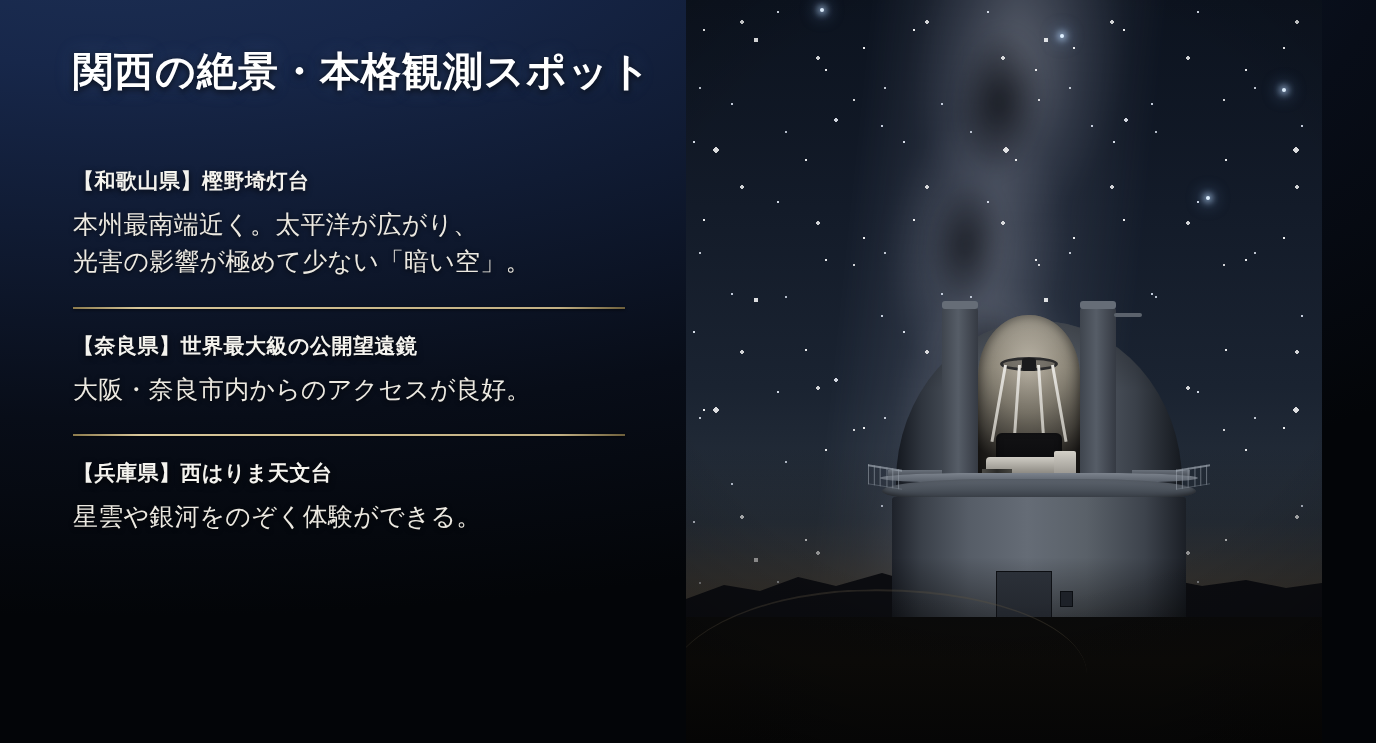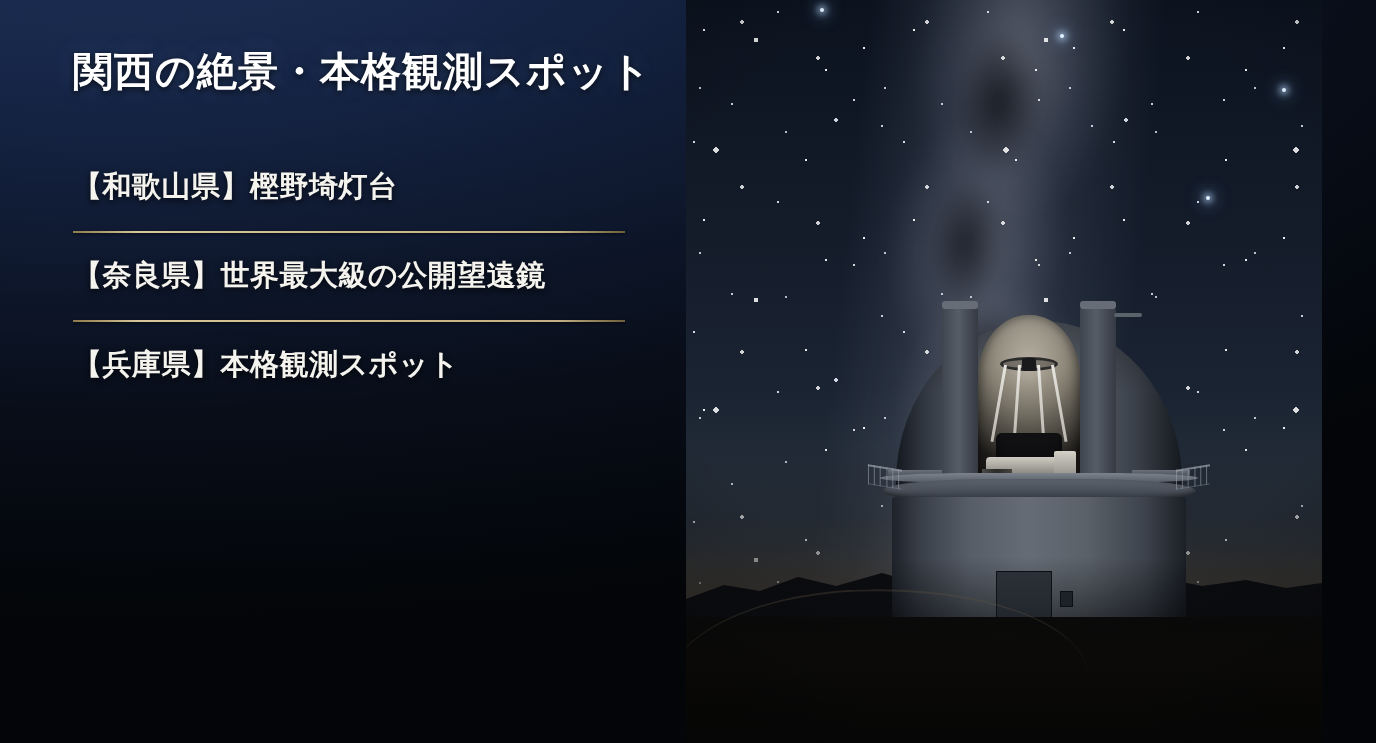--- a/index.html
+++ b/index.html
@@ -46,21 +46,21 @@
     position:absolute;
     left:73px; top:168px;
     width:556px;
     list-style:none;
   }
 
   .spot-entry{ position:relative; }
 
   .spot-heading{
     font-family:"Liberation Serif","DejaVu Serif",serif;
-    font-size:29px;
+    font-size:21px;
     font-weight:700;
     color:#f4f3ee;
     letter-spacing:.5px;
     line-height:1.28;
     text-shadow:0 2px 6px rgba(0,0,0,.8);
     white-space:nowrap;
   }
 
   .spot-body{
     margin-top:11px;
@@ -434,35 +434,41 @@
 <div id="slide">
 
   <div id="left-panel">
 
     <h1 id="slide-title">関西の絶景・本格観測スポット</h1>
 
     <ul id="spot-list">
 
       <li class="spot-entry">
         <div class="spot-heading">【和歌山県】樫野埼灯台</div>
+        <div class="spot-body">
+          <span class="line">本州最南端近く。太平洋が広がり、</span>
+          <span class="line">光害の影響が極めて少ない「暗い空」。</span>
+        </div>
       </li>
 
       <hr class="spot-divider">
 
       <li class="spot-entry">
         <div class="spot-heading">【奈良県】世界最大級の公開望遠鏡</div>
         <div class="spot-body">
+          <span class="line">大阪・奈良市内からのアクセスが良好。</span>
         </div>
       </li>
 
       <hr class="spot-divider">
 
       <li class="spot-entry">
-        <div class="spot-heading">【兵庫県】本格観測スポット</div>
+        <div class="spot-heading">【兵庫県】西はりま天文台</div>
         <div class="spot-body">
+          <span class="line">星雲や銀河をのぞく体験ができる。</span>
         </div>
       </li>
 
     </ul>
   </div>
 
   <div id="photo-panel">
 
     <div class="sky"></div>
 

